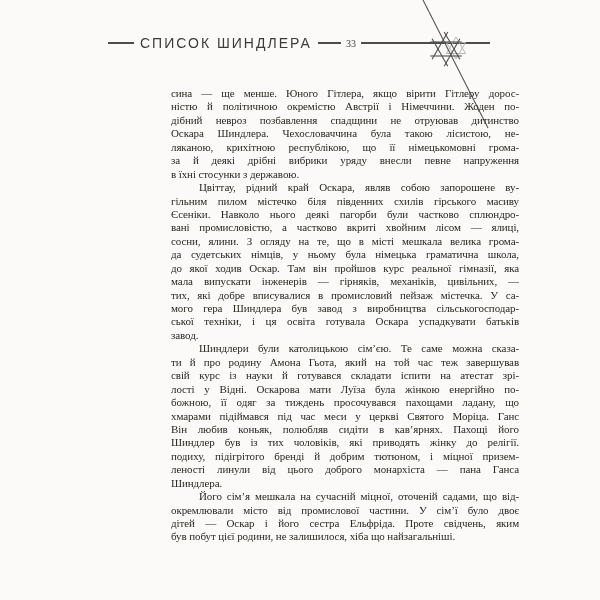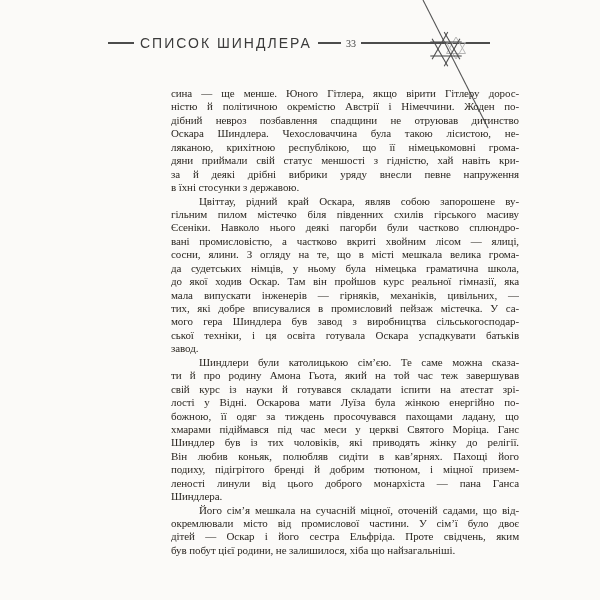--- a/index.html
+++ b/index.html
@@ -87,43 +87,42 @@
       <line x1="59.9" y1="38.8" x2="44.2" y2="66.2"></line>
     </g>
   </svg>
 
   <div class="body-text" id="bodyText">
       <div class="line">сина — ще менше. Юного Гітлера, якщо вірити Гітлеру дорос-</div>
       <div class="line">ністю й політичною окремістю Австрії і Німеччини. Жоден по-</div>
       <div class="line">дібний невроз позбавлення спадщини не отруював дитинство</div>
       <div class="line">Оскара Шиндлера. Чехословаччина була такою лісистою, не-</div>
       <div class="line">ляканою, крихітною республікою, що її німецькомовні грома-</div>
-      <div class="line">дяни приймали свій статус меншості з гідністю, хай навіть кри-</div>
       <div class="line">за й деякі дрібні вибрики уряду внесли певне напруження</div>
       <div class="line last">в їхні стосунки з державою.</div>
       <div class="line indent">Цвіттау, рідний край Оскара, являв собою запорошене ву-</div>
       <div class="line">гільним пилом містечко біля південних схилів гірського масиву</div>
       <div class="line">Єсеніки. Навколо нього деякі пагорби були частково сплюндро-</div>
       <div class="line">вані промисловістю, а частково вкриті хвойним лісом — ялиці,</div>
       <div class="line">сосни, ялини. З огляду на те, що в місті мешкала велика грома-</div>
       <div class="line">да судетських німців, у ньому була німецька граматична школа,</div>
       <div class="line">до якої ходив Оскар. Там він пройшов курс реальної гімназії, яка</div>
       <div class="line">мала випускати інженерів — гірняків, механіків, цивільних, —</div>
       <div class="line">тих, які добре вписувалися в промисловий пейзаж містечка. У са-</div>
       <div class="line">мого гера Шиндлера був завод з виробництва сільськогосподар-</div>
       <div class="line">ської техніки, і ця освіта готувала Оскара успадкувати батьків</div>
       <div class="line last">завод.</div>
       <div class="line indent">Шиндлери були католицькою сім’єю. Те саме можна сказа-</div>
       <div class="line">ти й про родину Амона Гьота, який на той час теж завершував</div>
       <div class="line">свій курс із науки й готувався складати іспити на атестат зрі-</div>
       <div class="line">лості у Відні. Оскарова мати Луїза була жінкою енергійно по-</div>
       <div class="line">божною, її одяг за тиждень просочувався пахощами ладану, що</div>
       <div class="line">хмарами підіймався під час меси у церкві Святого Моріца. Ганс</div>
+      <div class="line">Він любив коньяк, полюбляв сидіти в кав’ярнях. Пахощі його</div>
       <div class="line">Шиндлер був із тих чоловіків, які приводять жінку до релігії.</div>
-      <div class="line">Він любив коньяк, полюбляв сидіти в кав’ярнях. Пахощі його</div>
       <div class="line">подиху, підігрітого бренді й добрим тютюном, і міцної призем-</div>
       <div class="line">леності линули від цього доброго монархіста — пана Ганса</div>
       <div class="line last">Шиндлера.</div>
       <div class="line indent">Його сім’я мешкала на сучасній міцної, оточеній садами, що від-</div>
       <div class="line">окремлювали місто від промислової частини. У сім’ї було двоє</div>
       <div class="line">дітей — Оскар і його сестра Ельфріда. Проте свідчень, яким</div>
       <div class="line last">був побут цієї родини, не залишилося, хіба що найзагальніші.</div>
     </div>
 
 </div>

